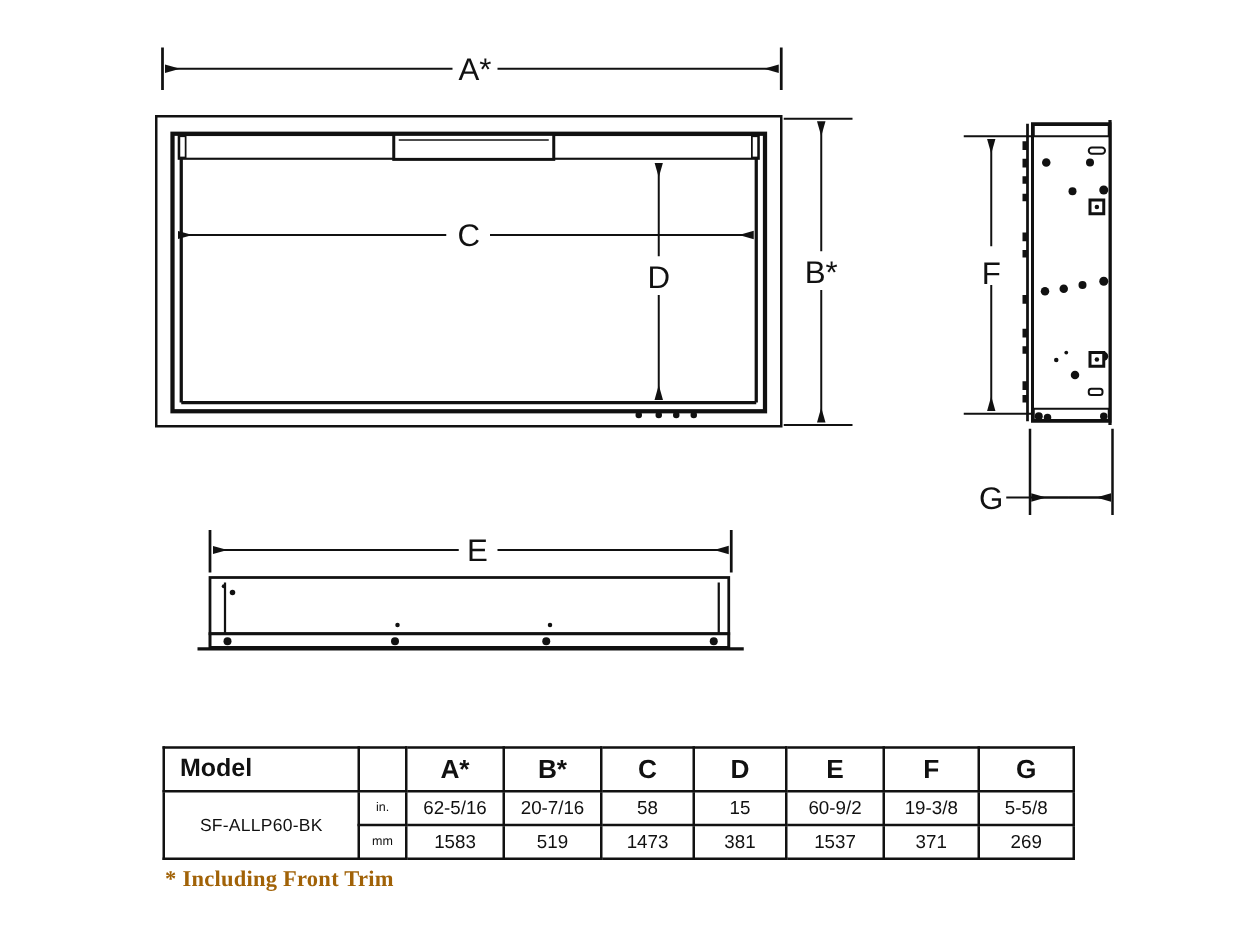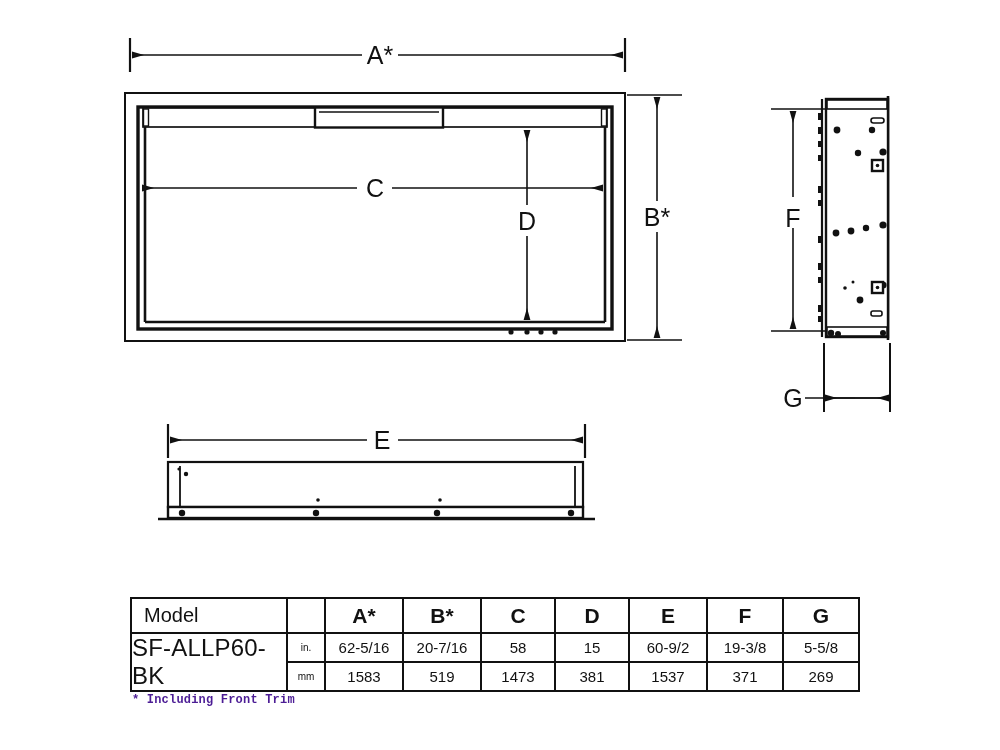--- a/index.html
+++ b/index.html
@@ -52,36 +52,36 @@
     text-align: center;
     vertical-align: middle;
     font-family: "Liberation Sans", sans-serif;
     color: #111111;
     padding: 0;
   }
   table.spec th.hdr-model {
     text-align: left;
     padding-left: 12px;
     font-size: 20px;
-    font-weight: normal;
+    font-weight: bold;
     height: 33px;
     margin-left: 38px;
   }
   table.spec th.hdr-unit {
     height: 33px;
   }
   table.spec th.hdr-dim {
     font-size: 21px;
     font-weight: bold;
     height: 33px;
   }
   table.spec td.model-cell {
-    font-size: 24px;
+    font-size: 14px;
     font-weight: 400;
-    text-align: left;
+    text-align: center;
     letter-spacing: 0.2px;
   }
   table.spec td.unit-cell {
     font-size: 10px;
     height: 25px;
   }
   table.spec td.val-cell {
     font-size: 15px;
     height: 25px;
     margin-left: 32px;
@@ -94,24 +94,24 @@
   col.c-c     { width: 74px; }
   col.c-d     { width: 74px; }
   col.c-e     { width: 78px; }
   col.c-f     { width: 76px; }
   col.c-g     { width: 76px; }
 
   #footnote {
     position: absolute;
     left: 132px;
     top: 693px;
-    font-size: 12px;
+    font-size: 18px;
     font-weight: bold;
-    color: #4c1d95;
-    font-family: Liberation Mono, monospace;
+    color: #a16207;
+    font-family: Liberation Serif, serif;
     letter-spacing: 0.2px;
   }
 </style>
 </head>
 <body>
 
 <div id="sheet">
 
   <svg class="drawing" viewBox="0 0 1000 750">
     <defs>

